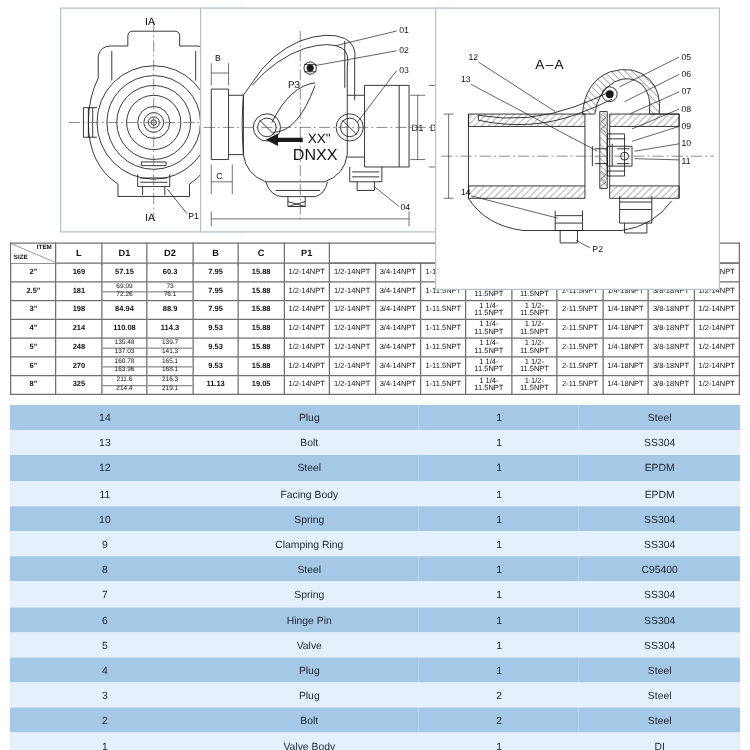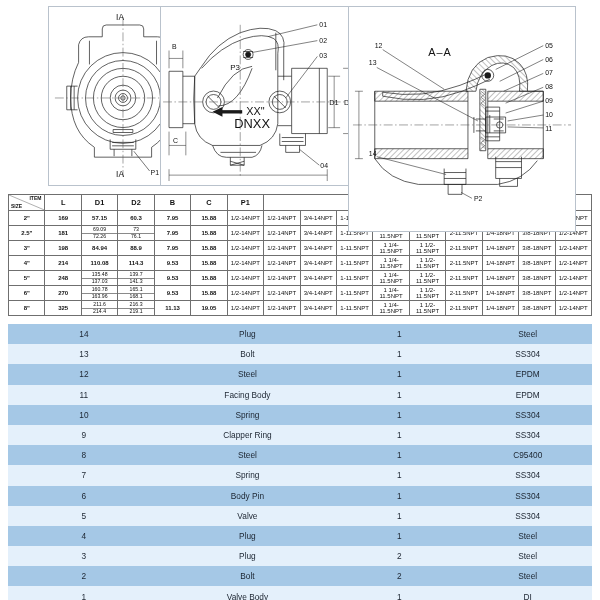--- a/index.html
+++ b/index.html
@@ -552,39 +552,39 @@
           <td>EPDM</td>
         </tr>
         <tr class="odd">
           <td>10</td>
           <td>Spring</td>
           <td>1</td>
           <td>SS304</td>
         </tr>
         <tr class="even">
           <td>9</td>
-          <td>Clapper Ring</td>
+          <td>Clamping Ring</td>
           <td>1</td>
           <td>SS304</td>
         </tr>
         <tr class="odd">
           <td>8</td>
           <td>Steel</td>
           <td>1</td>
           <td>C95400</td>
         </tr>
         <tr class="even">
           <td>7</td>
           <td>Spring</td>
           <td>1</td>
           <td>SS304</td>
         </tr>
         <tr class="odd">
           <td>6</td>
-          <td>Body Pin</td>
+          <td>Hinge Pin</td>
           <td>1</td>
           <td>SS304</td>
         </tr>
         <tr class="even">
           <td>5</td>
           <td>Valve</td>
           <td>1</td>
           <td>SS304</td>
         </tr>
         <tr class="odd">

